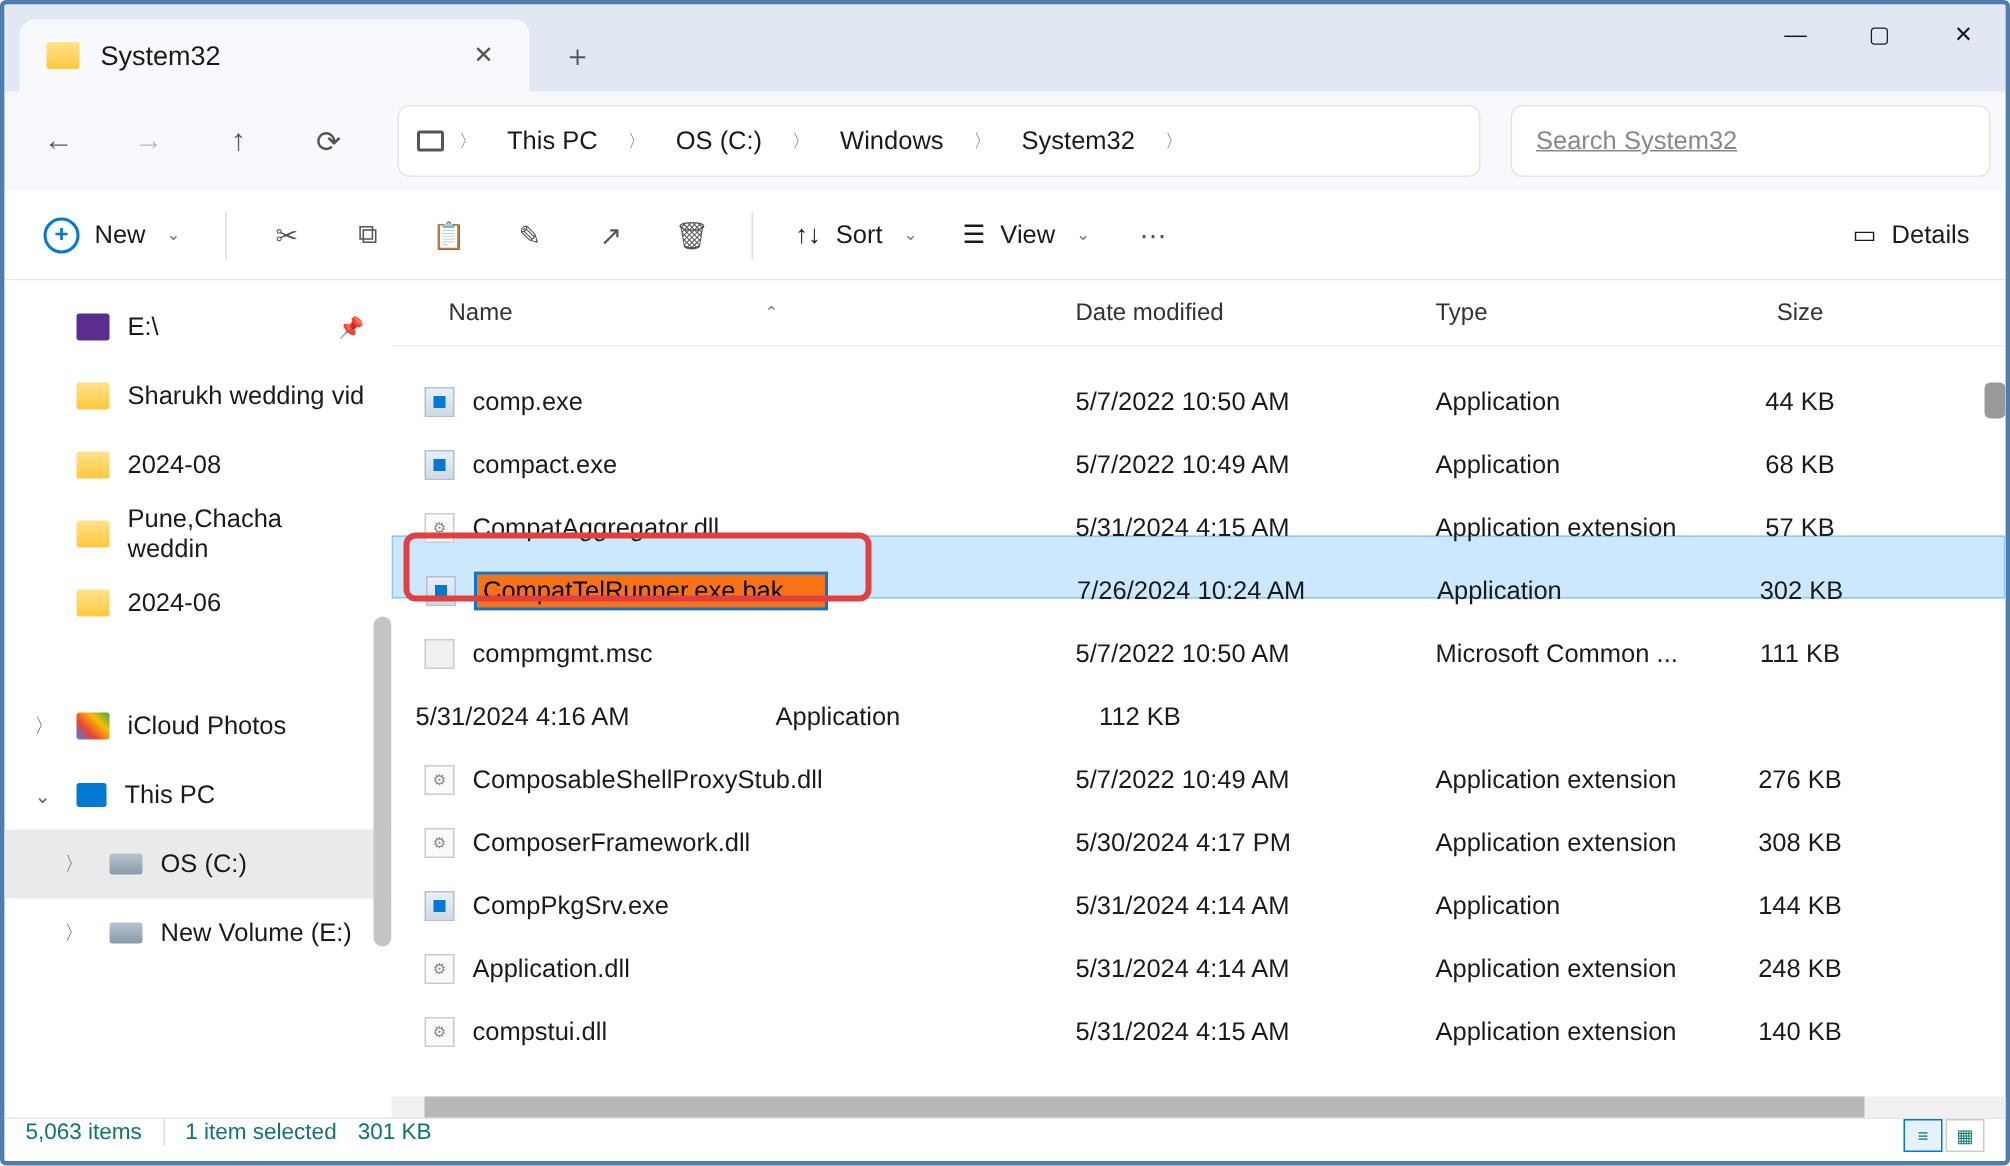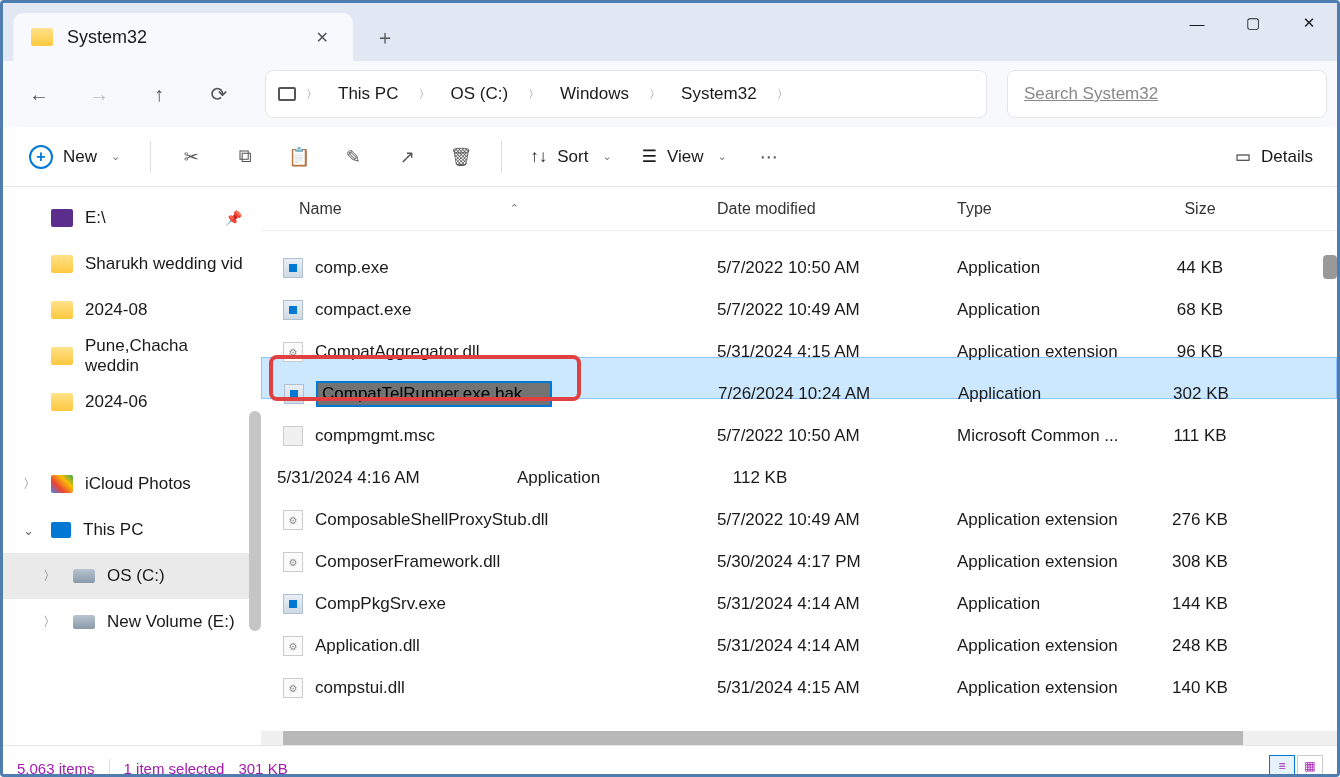--- a/index.html
+++ b/index.html
@@ -66,28 +66,28 @@
 .row { display: flex; height: 42px; align-items: center; font-size: 17px; }
 .row.selected { background: #cce8ff; border: 1px solid #8cc8ff; }
 .row > div { padding-left: 16px; white-space: nowrap; overflow: hidden; text-overflow: ellipsis; margin-top: 32px; }
 .row .col-name { display: flex; align-items: center; gap: 12px; padding-left: 22px !important; }
 .file-ico { width: 20px; height: 20px; flex-shrink: 0; display: flex; align-items: center; justify-content: center; font-size: 14px; }
 .ico-exe { background: linear-gradient(#e8eef5,#d0dae5); border: 1px solid #b0c0d0; }
 .ico-exe::after { content: ""; width: 8px; height: 8px; background: #0078d4; margin: 2px; }
 .ico-dll { border: 1px solid #ccc; background: #fafafa; position: relative; }
 .ico-dll::after { content: "⚙"; font-size: 10px; color: #888; }
 .ico-msc { background: #f0f0f0; border: 1px solid #ccc; }
-.rename-box { border: 2px solid #0078d4; background: #737373; padding: 1px 4px; font-size: 17px; width: 236px; font-family: inherit; outline: none; }
+.rename-box { border: 2px solid #0078d4; background: #f97316; padding: 1px 4px; font-size: 17px; width: 236px; font-family: inherit; outline: none; }
 .highlight-box { position: absolute; border: 4px solid #e04040; border-radius: 8px; pointer-events: none; }
 .hscroll { height: 14px; background: #f0f0f0; display: flex; }
 .hscroll .thumb { background: #b8b8b8; height: 100%; }
 .vscroll { position: absolute; right: 0; top: 68px; width: 14px; height: 24px; background: #999; border-radius: 4px; }
 
 
-.statusbar { height: 32px; background: #fff; border-top: 1px solid #e5e5e5; display: flex; align-items: flex-end; padding: 0 14px; font-size: 15px; color: #a21caf; gap: 14px; }
+.statusbar { height: 32px; background: #fff; border-top: 1px solid #e5e5e5; display: flex; align-items: flex-start; padding: 0 14px; font-size: 15px; color: #0f766e; gap: 14px; }
 .status-sep { width: 1px; height: 18px; background: #ddd; }
 .view-toggle { margin-left: auto; display: flex; gap: 2px; }
 .view-toggle div { width: 26px; height: 22px; border: 1px solid #ccc; display: flex; align-items: center; justify-content: center; font-size: 12px; cursor: pointer; }
 .view-toggle div.active { border-color: #0078d4; background: #e5f1fb; }
 </style>
 </head>
 <body>
 
 <div class="titlebar">
   <div class="tab">
@@ -235,21 +235,21 @@
           <div class="col-type">Application</div>
           <div class="col-size">68 KB</div>
         </div>
         <div class="row">
           <div class="col-name">
             <span class="file-ico ico-dll"></span>
             <span>CompatAggregator.dll</span>
           </div>
           <div class="col-date">5/31/2024 4:15 AM</div>
           <div class="col-type">Application extension</div>
-          <div class="col-size">96 KB</div>
+          <div class="col-size">57 KB</div>
         </div>
         <div class="row selected">
           <div class="col-name">
             <span class="file-ico ico-exe"></span>
             <input class="rename-box" value="CompatTelRunner.exe.bak" style="">
           </div>
           <div class="col-date">7/26/2024 10:24 AM</div>
           <div class="col-type">Application</div>
           <div class="col-size">302 KB</div>
         </div>

